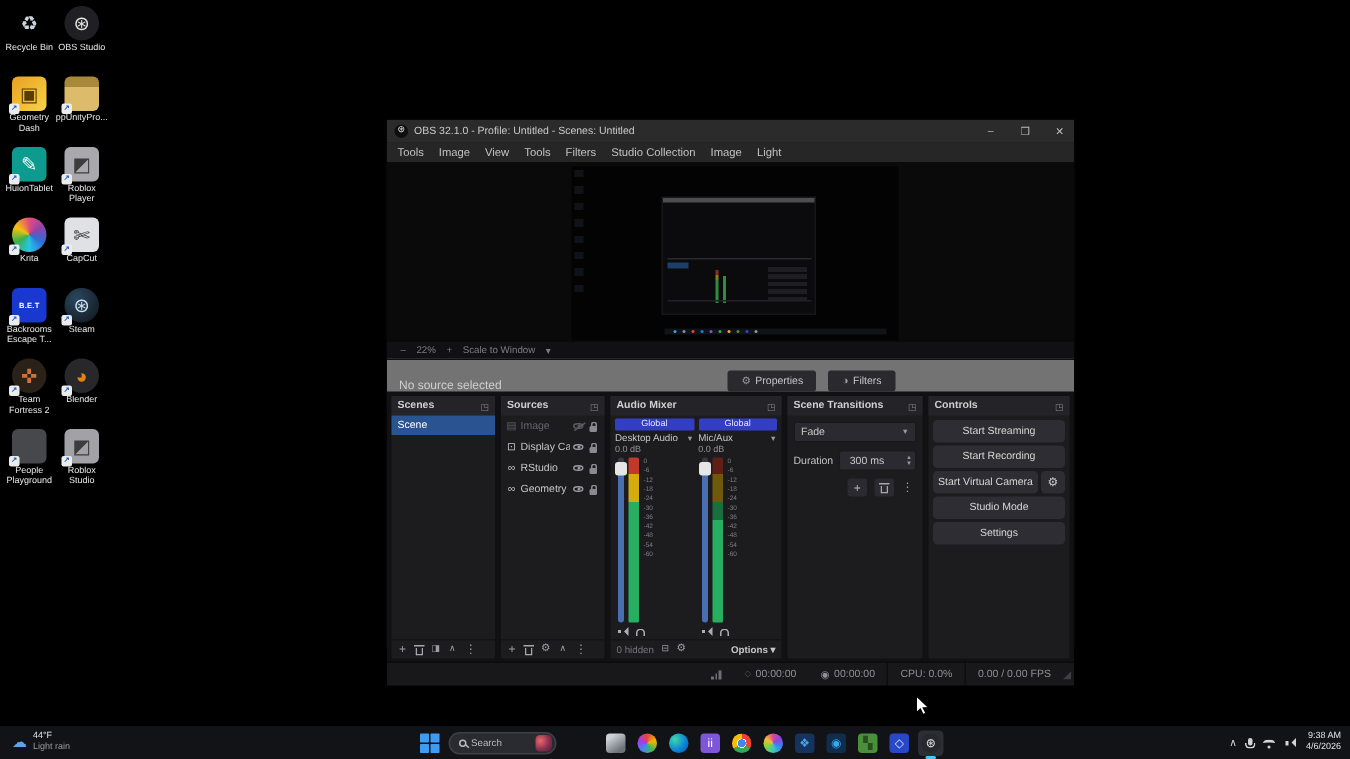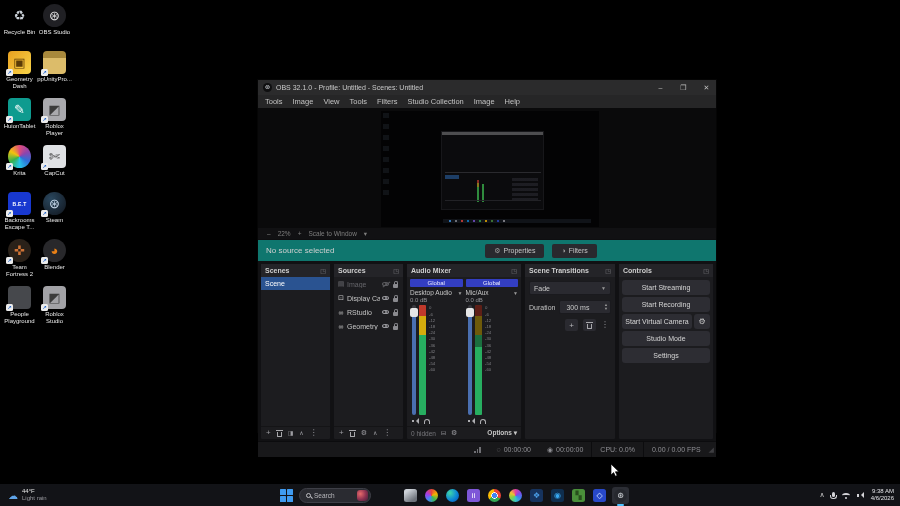--- a/index.html
+++ b/index.html
@@ -34,21 +34,21 @@
   .mini .m-scene{position:absolute;left:3px;top:43px;width:14px;height:4px;background:#1d3e66}
   .mini .m-row1{position:absolute;left:3px;top:40px;width:96px;height:1px;background:#2a2a2e}
   .mini .m-row2{position:absolute;left:3px;top:68px;width:96px;height:1px;background:#222226}
   .mini .m-met1{position:absolute;left:35px;top:48px;width:2px;height:22px;background:linear-gradient(180deg,#8a2d22 0 15%,#8a7a1d 15% 30%,#2f8b3d 30% 100%)}
   .mini .m-met2{position:absolute;left:40px;top:52px;width:2px;height:18px;background:#2f8b3d}
   .mini .m-ctl{position:absolute;left:70px;top:46px;width:26px;height:22px;background:repeating-linear-gradient(180deg,#222228 0 3px,transparent 3px 5px);opacity:.8}
   .mini .m-task{position:absolute;left:62px;top:108px;width:148px;height:4px;background:#101318}
   .mini .m-task i{position:absolute;top:1px;width:2px;height:2px;border-radius:50%}
   .zrow{height:11px;display:flex;align-items:center;gap:7px;padding-left:9px;background:#111113;flex:0 0 auto}
   .zrow span{font-size:6.5px;color:#7e7e7e}
-  .srcrow{position:relative;height:22px;display:flex;align-items:center;padding:0 8px;background:#0f766e;border-top:1px solid #0e0e10;flex:0 0 auto}
+  .srcrow{position:relative;height:22px;display:flex;align-items:flex-end;padding:0 8px;background:#737373;border-top:1px solid #0e0e10;flex:0 0 auto}
   .srcrow .nosrc{font-size:8px;color:#cfcfcf}
   .srcrow .btns{position:absolute;left:108px;right:0;display:flex;justify-content:center;gap:8px}
   .pbtn{height:14px;display:flex;align-items:center;gap:3px;padding:0 9px;background:#29292e;border-radius:2px;font-size:7px;color:#c6c6c6}
   .pbtn .gi{font-size:7px;color:#9a9a9a}
 
   
   .docks{flex:1;display:flex;gap:2px;padding:2px 2px 1px 2px;background:#111113}
   .dock{background:#1c1c1f;border:1px solid #111114;border-radius:2px;display:flex;flex-direction:column;min-width:0}
   .dock-h{height:13px;background:#242428;display:flex;align-items:center;padding:0 4px;flex:0 0 auto}
   .dock-h .dt{font-size:7px;color:#cfcfcf;font-weight:bold;flex:1;white-space:nowrap;overflow:hidden}
@@ -286,21 +286,21 @@
 
   <div class="menubar">
 
   <span>Tools</span>
       <span>Image</span>
       <span>View</span>
       <span>Tools</span>
       <span>Filters</span>
       <span>Studio Collection</span>
       <span>Image</span>
-      <span>Help</span>
+      <span>Light</span>
     </div>
 
   <div class="preview">
     <div class="mini">
       <div class="m-icons"></div>
       <div class="m-win">
         <div class="m-title"></div>
         <div class="m-row1"></div>
         <div class="m-scene"></div>
         <div class="m-met1"></div>

